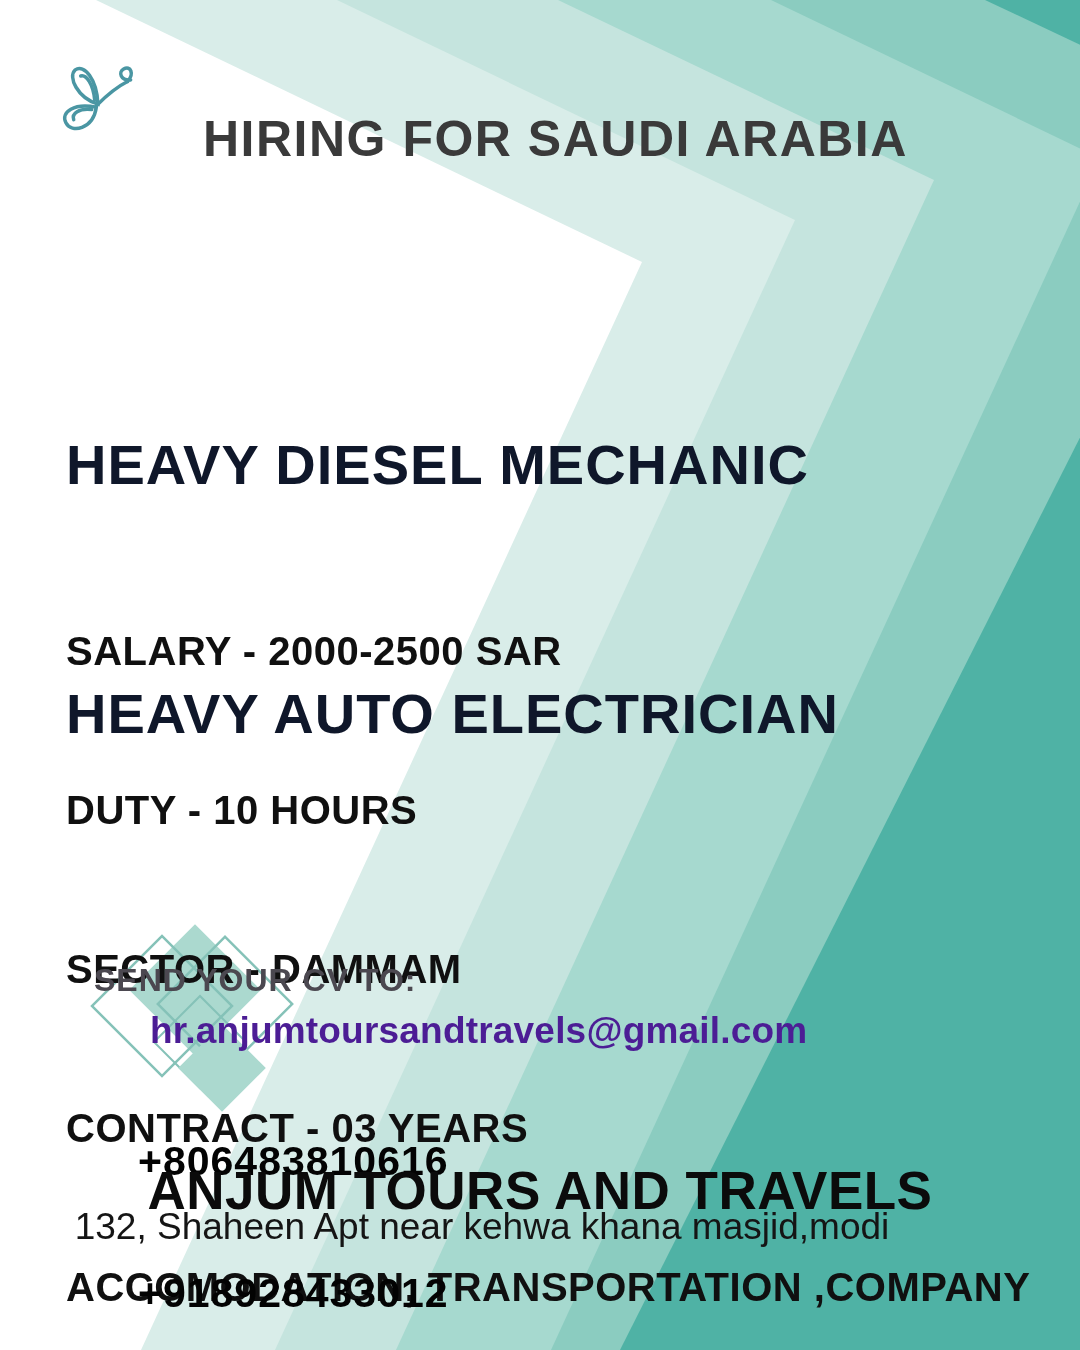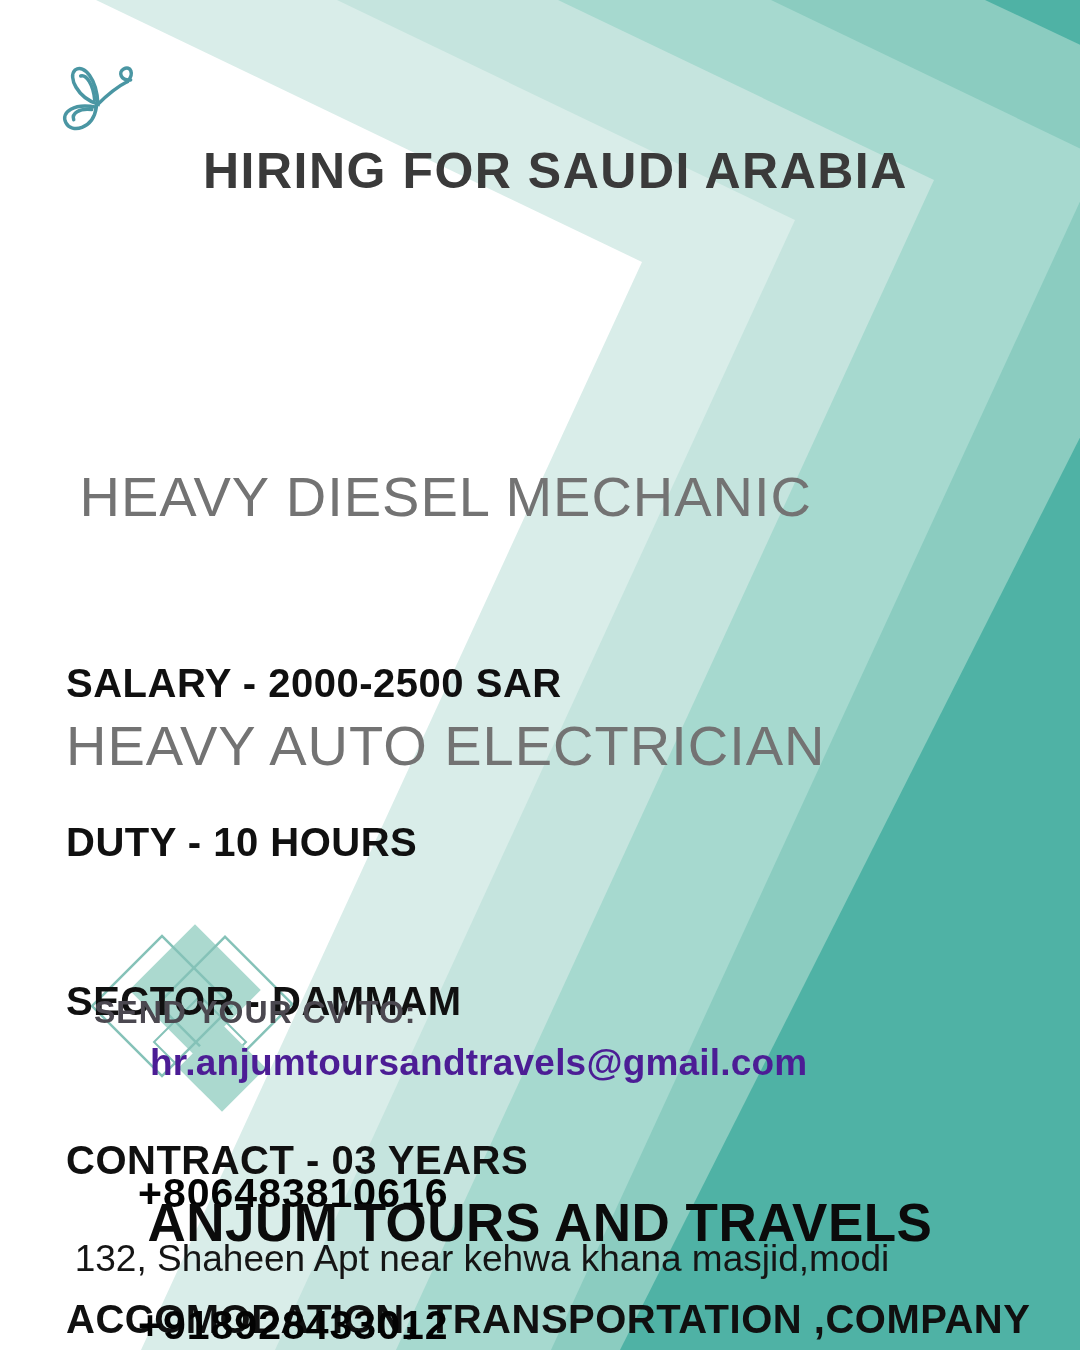--- a/index.html
+++ b/index.html
@@ -2,30 +2,30 @@
 <html><head>
 <meta charset="utf-8">
 <style>
   html,body{margin:0;padding:0;}
   body{
     width:1080px;height:1350px;position:relative;overflow:hidden;
     background:#ffffff;
     font-family:"Liberation Sans",sans-serif;
   }
   #bg-svg{position:absolute;left:0;top:0;width:1080px;height:1350px;display:block;}
-  .txt{position:absolute;white-space:pre;margin-top:32px;}
+  .txt{position:absolute;white-space:pre;}
   .header-line{
     left:203px;top:112px;
     font-size:50px;font-weight:800;letter-spacing:1.5px;
     color:#3A3A3A;line-height:1.1;
   }
   .job-titles{
     left:66px;top:257px;
-    font-size:56px;font-weight:400;letter-spacing:1px;
-    color:#737373;line-height:83px;text-align:center;
+    font-size:56px;font-weight:700;letter-spacing:1px;
+    color:#0f172a;line-height:83px;
   }
   .details-block{
     left:66px;top:519px;
     font-size:40px;font-weight:800;letter-spacing:0.5px;
     color:#101010;line-height:53px;
   }
   .cv-heading{
     left:94px;top:962px;
     font-size:32px;font-weight:800;letter-spacing:1px;
     color:#4B4850;

